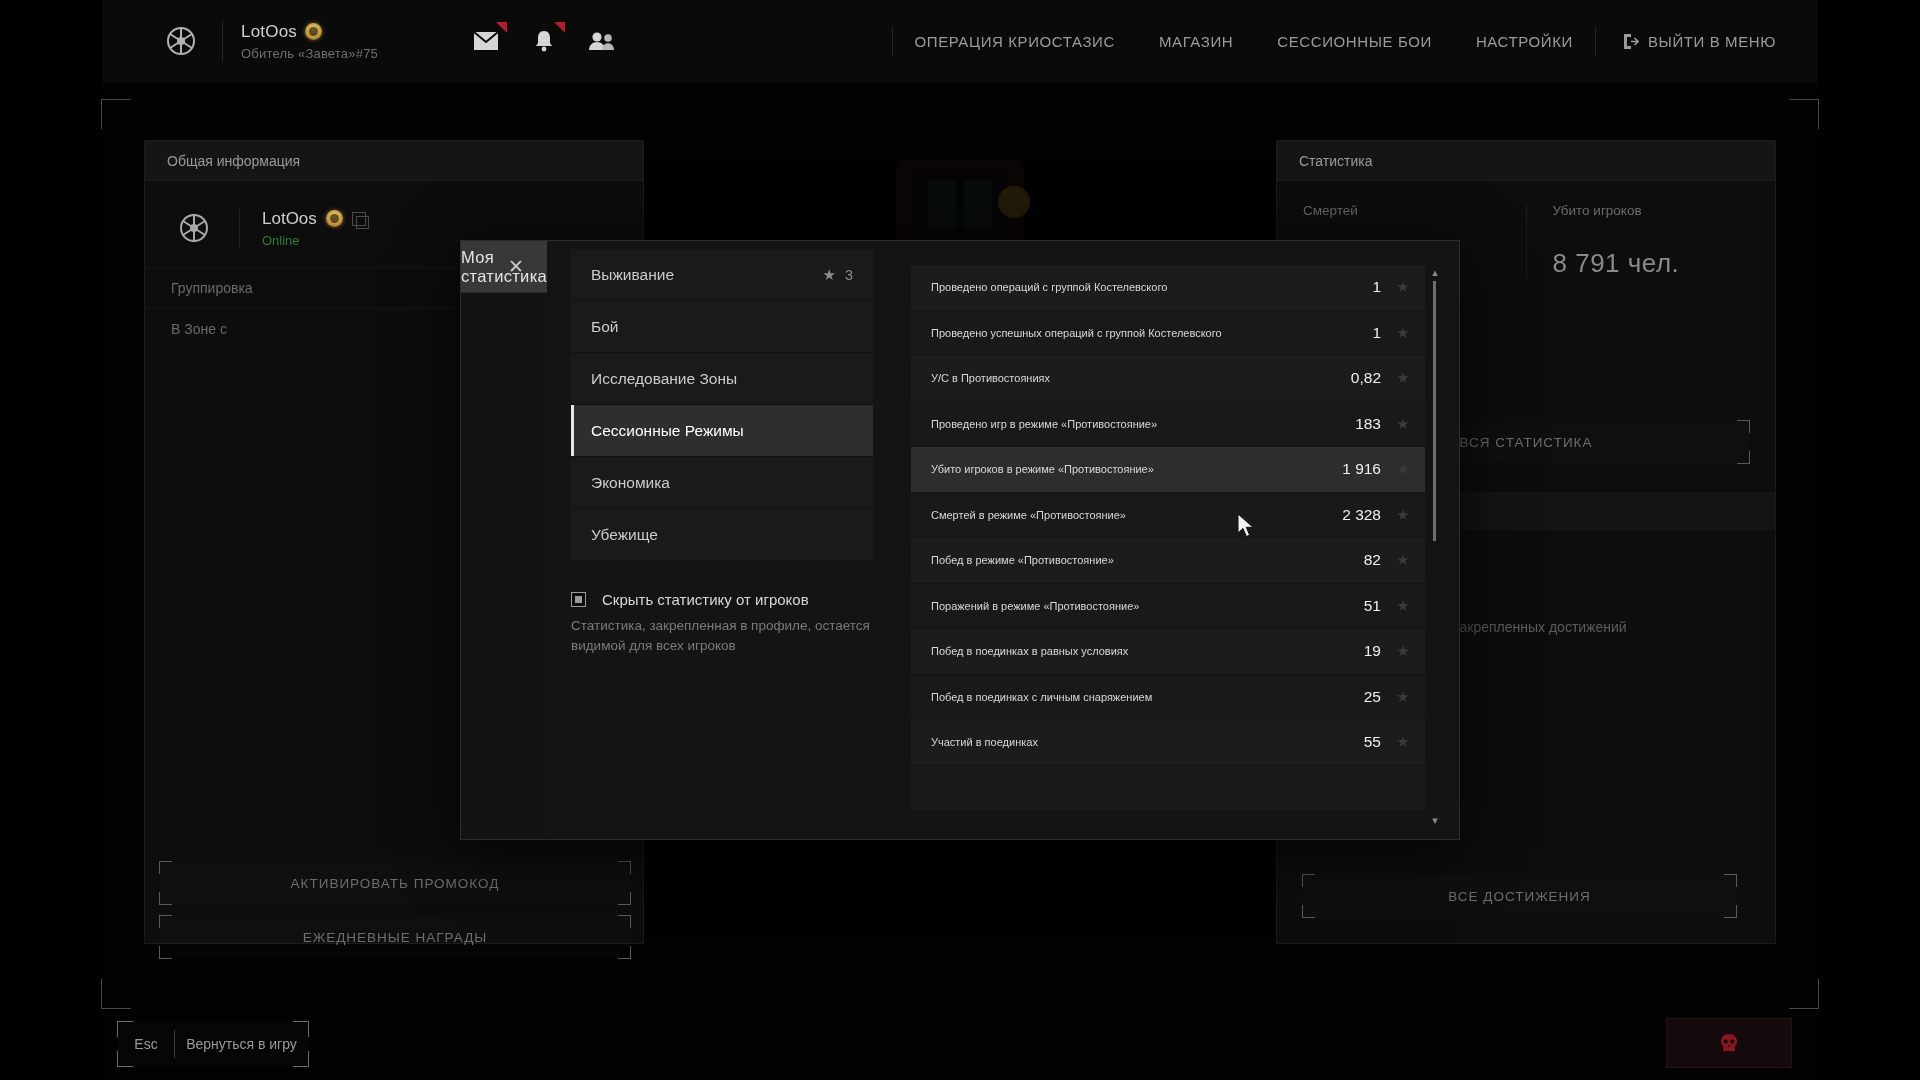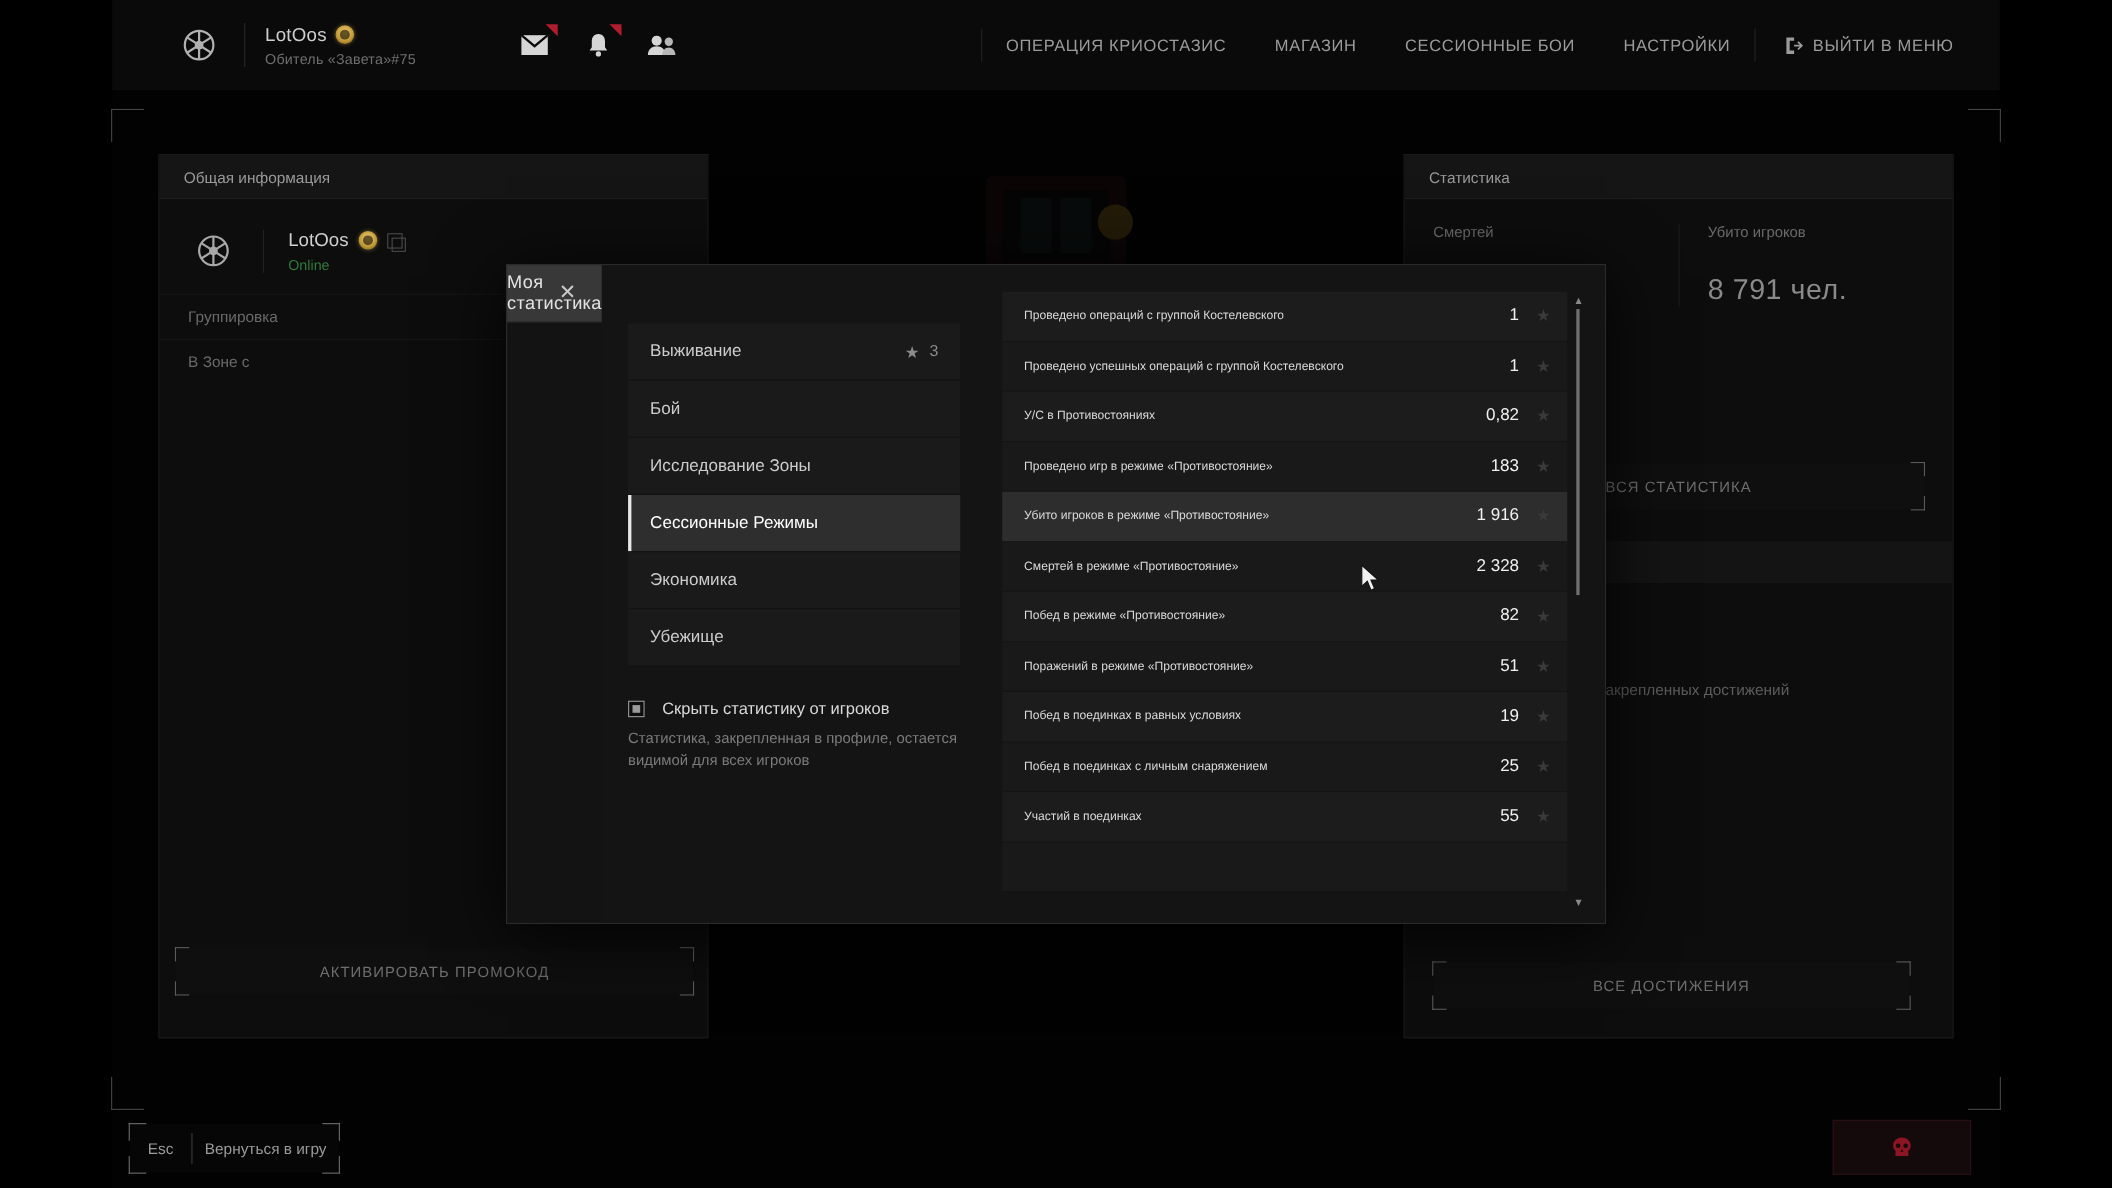--- a/index.html
+++ b/index.html
@@ -157,21 +157,21 @@
   }
   #modal-title { font-size:16.5px; color:#e4e4e4; letter-spacing:.3px; }
   #modal-close {
     position:absolute; right:16px; top:50%; transform:translateY(-50%);
     width:30px; height:30px; display:flex; align-items:center; justify-content:center;
     cursor:pointer; color:#c9c9c9; font-size:19px; line-height:1;
   }
   #modal-body { flex:1; display:flex; min-height:0; background:#141414; }
 
   
-  #cat-col { width:350px; padding:37px 24px 0 24px; display:flex; flex-direction:column; flex:0 0 350px;margin-top:16px; }
+  #cat-col { width:350px; padding:8px 24px 0 24px; display:flex; flex-direction:column; flex:0 0 350px; }
   .cat-item {
     position:relative; height:52px; display:flex; align-items:center;
     padding:0 20px; font-size:15.5px; color:#cccccc; cursor:pointer;
     background:#1a1a1a; border-bottom:1px solid #111;
   }
   .cat-item.active { background:#2e2e2e; color:#ffffff; }
   .cat-item.active::before {
     content:""; position:absolute; left:0; top:0; bottom:0; width:3px; background:#e8e8e8;
   }
   .cat-star { margin-left:auto; display:flex; align-items:center; gap:9px; color:#8c8c8c; font-size:14.5px; }
@@ -343,20 +343,27 @@
     <div class="lp-row">В Зоне с</div>
   </div>
 
   <div class="ghost-btn" id="btn-promo">
     <span class="brk tl"></span>
       <span class="brk tr"></span>
       <span class="brk bl"></span>
       <span class="brk br"></span>
     <span>АКТИВИРОВАТЬ ПРОМОКОД</span>
   </div>
+  <div class="ghost-btn" id="btn-daily">
+    <span class="brk tl"></span>
+      <span class="brk tr"></span>
+      <span class="brk bl"></span>
+      <span class="brk br"></span>
+    <span>ЕЖЕДНЕВНЫЕ НАГРАДЫ</span>
+  </div>
 
   <div class="panel" id="right-panel">
     <div class="panel-head">Статистика</div>
 
     <div class="rp-stats">
       <div class="rp-stat">
         <div class="rp-label">Смертей</div>
         <div class="rp-value"></div>
       </div>
       <div class="rp-stat">

